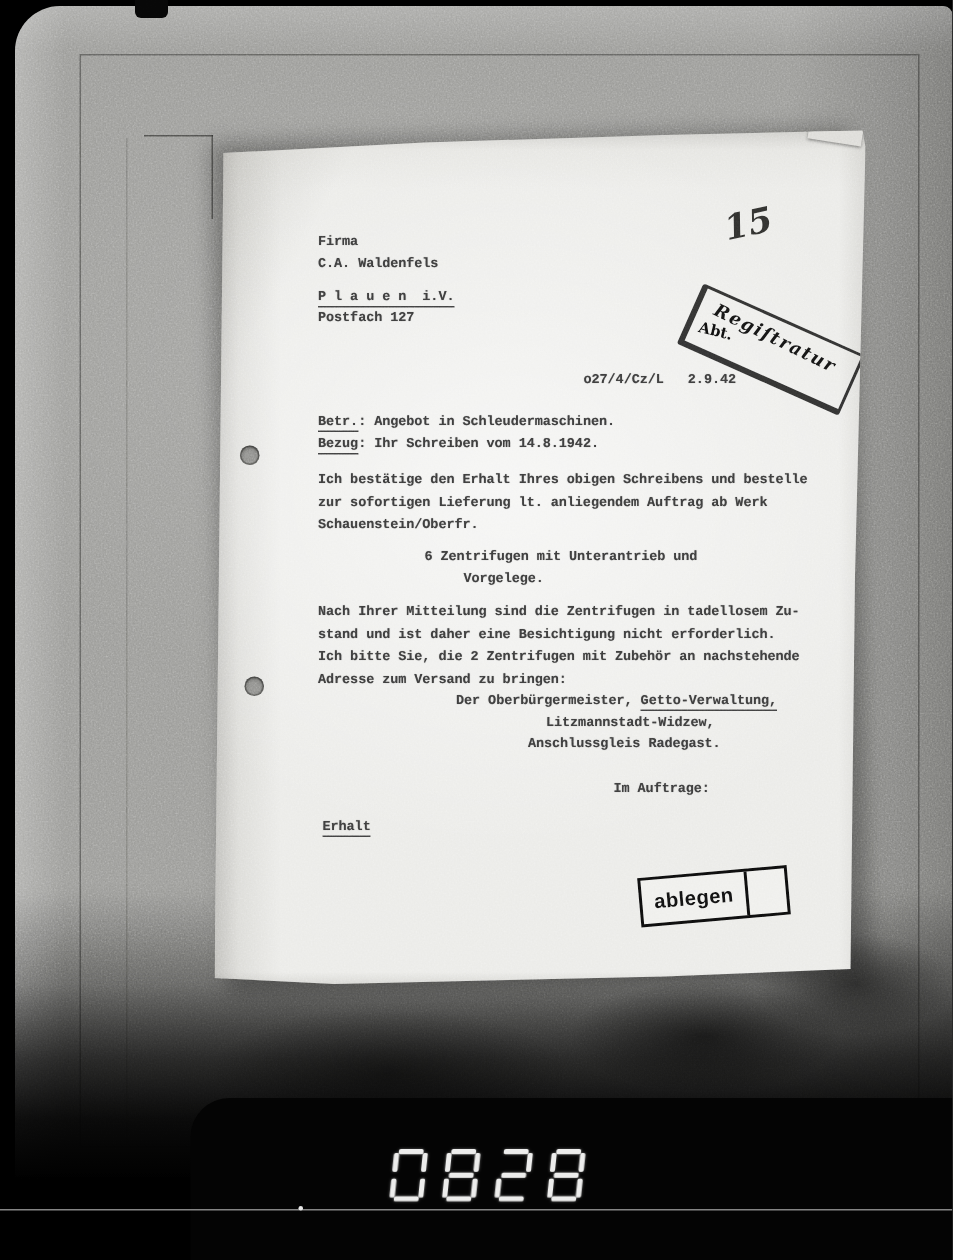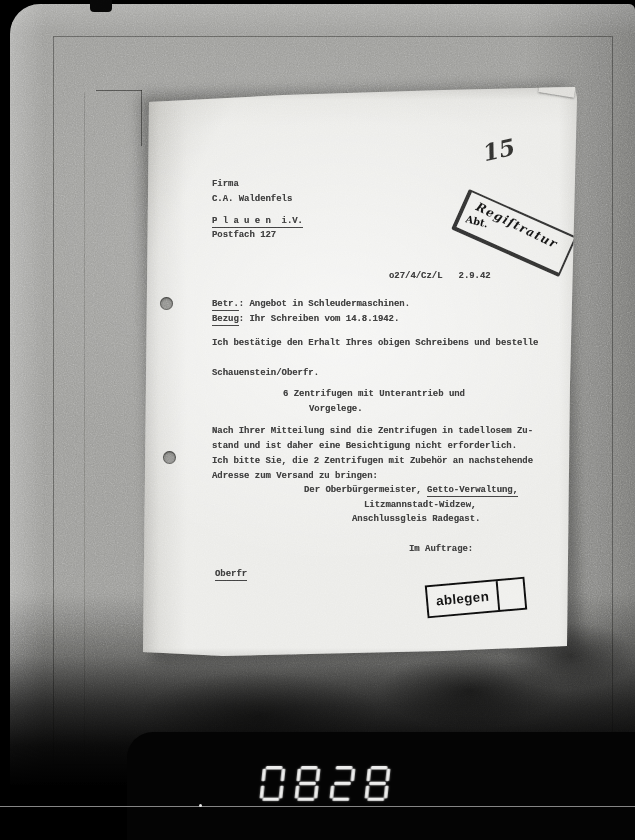--- a/index.html
+++ b/index.html
@@ -45,21 +45,21 @@
       linear-gradient(0deg, rgba(110,108,102,0.28) 0px, transparent 14px),
       #ebebe8;}
   .corner-flap{position:absolute;left:396px;top:-1px;width:36px;height:12px;background:#dddcd8;
     transform:rotate(9deg);box-shadow:0 1px 2px rgba(0,0,0,0.4);}
   .hole{position:absolute;width:13px;height:13px;border-radius:50%;background:#90908d;
     box-shadow:inset 0 1px 3px rgba(0,0,0,0.55), inset 0 0 0 1px rgba(55,55,53,0.4);}
 
   
   .typed{position:absolute;font-family:"Liberation Mono","DejaVu Sans Mono",monospace;
     font-size:9px;font-weight:700;letter-spacing:-0.05px;color:#3b3b3b;white-space:pre;
-    text-shadow:0 0 0.6px rgba(48,48,48,0.6);margin-top:23px;}
+    text-shadow:0 0 0.6px rgba(48,48,48,0.6);}
   .ul{border-bottom:1px solid #3f3f3f;padding-bottom:0.5px;}
 
   .handwritten{position:absolute;font-family:"DejaVu Serif",serif;font-style:italic;font-weight:700;
     font-size:23px;color:#30302e;transform:rotate(-12deg);}
 
   
   .reg-stamp{position:absolute;left:312px;top:127px;width:112px;height:38px;
     transform:rotate(24deg);border:2px solid rgba(16,16,16,0.85);
     border-left-width:4px;border-bottom-width:4px;border-radius:2px;}
   .reg-line1{position:absolute;left:10px;top:5px;font-family:"DejaVu Serif",serif;font-weight:700;
@@ -121,36 +121,37 @@
       <div class="reg-line1">Regiſtratur</div>
       <div class="reg-line2">Abt.</div>
     </div>
 
     <div class="typed" style="left:246px;top:164px;">o27/4/Cz/L   2.9.42</div>
 
     <div class="typed" style="left:69px;top:192px;"><span class="ul">Betr.</span><span>: Angebot in Schleudermaschinen.</span></div>
     <div class="typed" style="left:69px;top:207px;"><span class="ul">Bezug</span><span>: Ihr Schreiben vom 14.8.1942.</span></div>
 
     <div class="typed" style="left:69px;top:231px;">Ich bestätige den Erhalt Ihres obigen Schreibens und bestelle</div>
+    <div class="typed" style="left:69px;top:246px;">zur sofortigen Lieferung lt. anliegendem Auftrag ab Werk</div>
     <div class="typed" style="left:69px;top:261px;">Schauenstein/Oberfr.</div>
 
     <div class="typed" style="left:140px;top:282px;">6 Zentrifugen mit Unterantrieb und</div>
     <div class="typed" style="left:166px;top:297px;">Vorgelege.</div>
 
     <div class="typed" style="left:69px;top:319px;">Nach Ihrer Mitteilung sind die Zentrifugen in tadellosem Zu-</div>
     <div class="typed" style="left:69px;top:334px;">stand und ist daher eine Besichtigung nicht erforderlich.</div>
     <div class="typed" style="left:69px;top:349px;">Ich bitte Sie, die 2 Zentrifugen mit Zubehör an nachstehende</div>
     <div class="typed" style="left:69px;top:364px;">Adresse zum Versand zu bringen:</div>
 
     <div class="typed" style="left:161px;top:378px;"><span>Der Oberbürgermeister, </span><span class="ul">Getto-Verwaltung,</span></div>
     <div class="typed" style="left:221px;top:393px;">Litzmannstadt-Widzew,</div>
     <div class="typed" style="left:209px;top:407px;">Anschlussgleis Radegast.</div>
 
     <div class="typed" style="left:266px;top:437px;text-align:center;">Im Auftrage:</div>
-    <div class="typed" style="left:72px;top:462px;"><span class="ul">Oberfr</span></div>
+    <div class="typed" style="left:72px;top:462px;"><span class="ul">Erhalt</span></div>
 
     <div class="ablegen-stamp">
       <div class="ablegen-cell">ablegen</div>
       <div class="ablegen-empty"></div>
     </div>
   </div>
 
   <svg class="grain" width="635" height="840">
     <filter id="grainF" x="0" y="0" width="100%" height="100%">
       <feTurbulence type="fractalNoise" baseFrequency="0.9" numOctaves="2" seed="7" stitchTiles="stitch"></feTurbulence>

